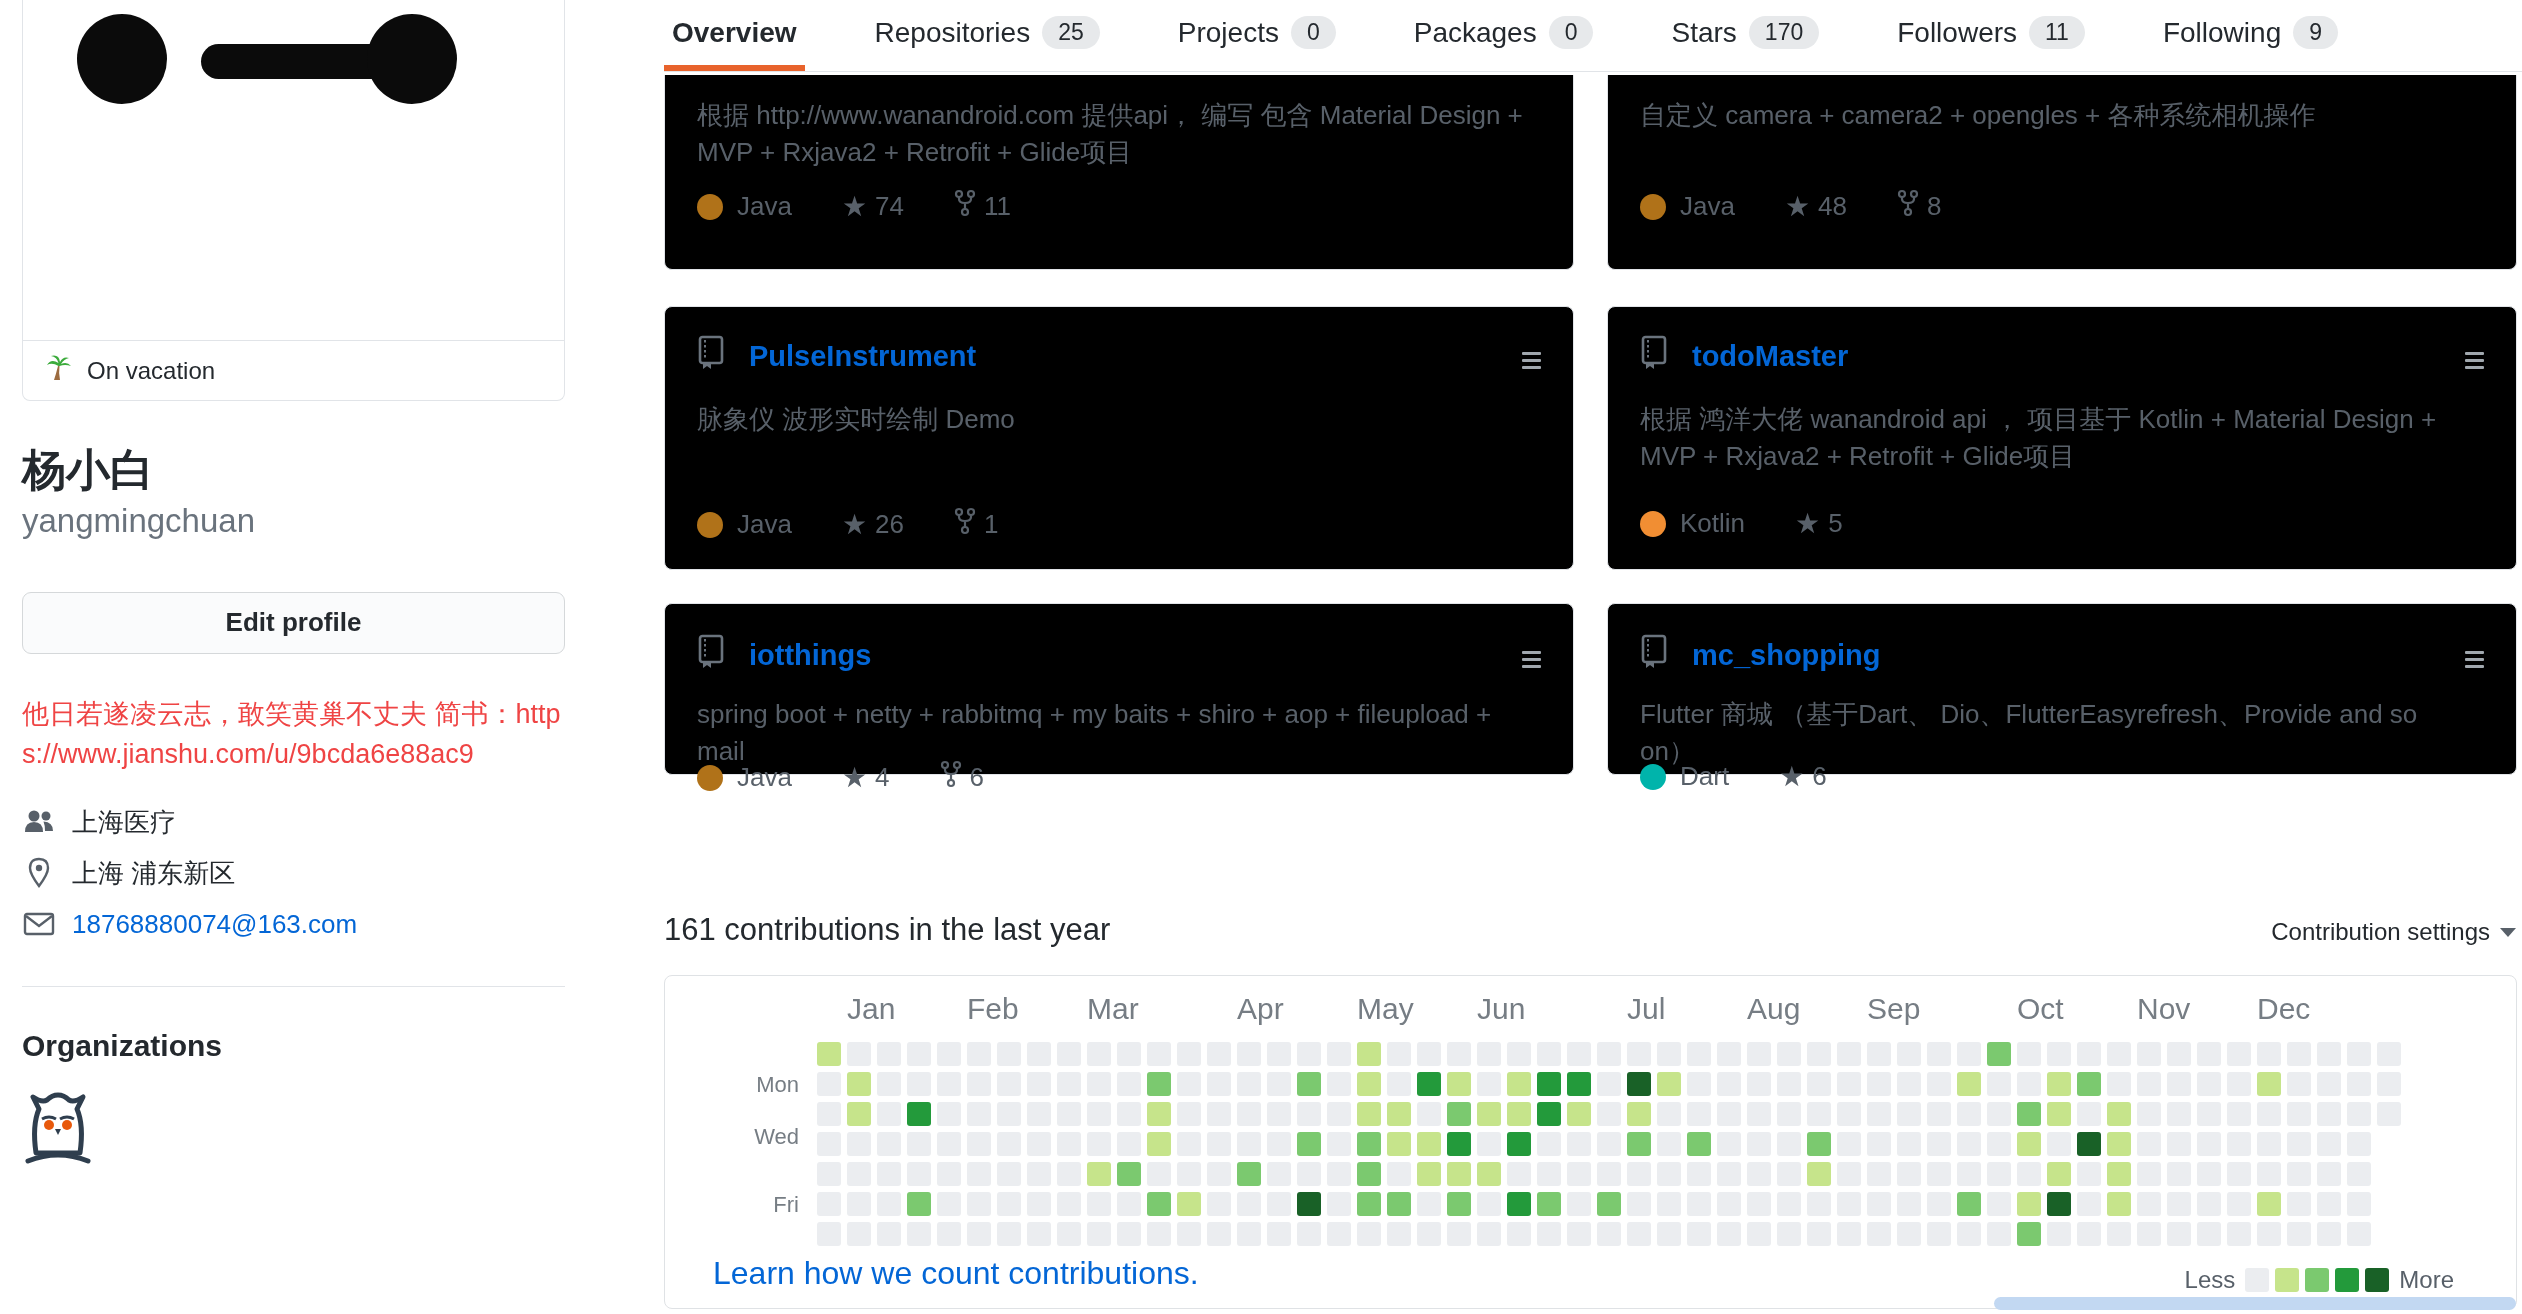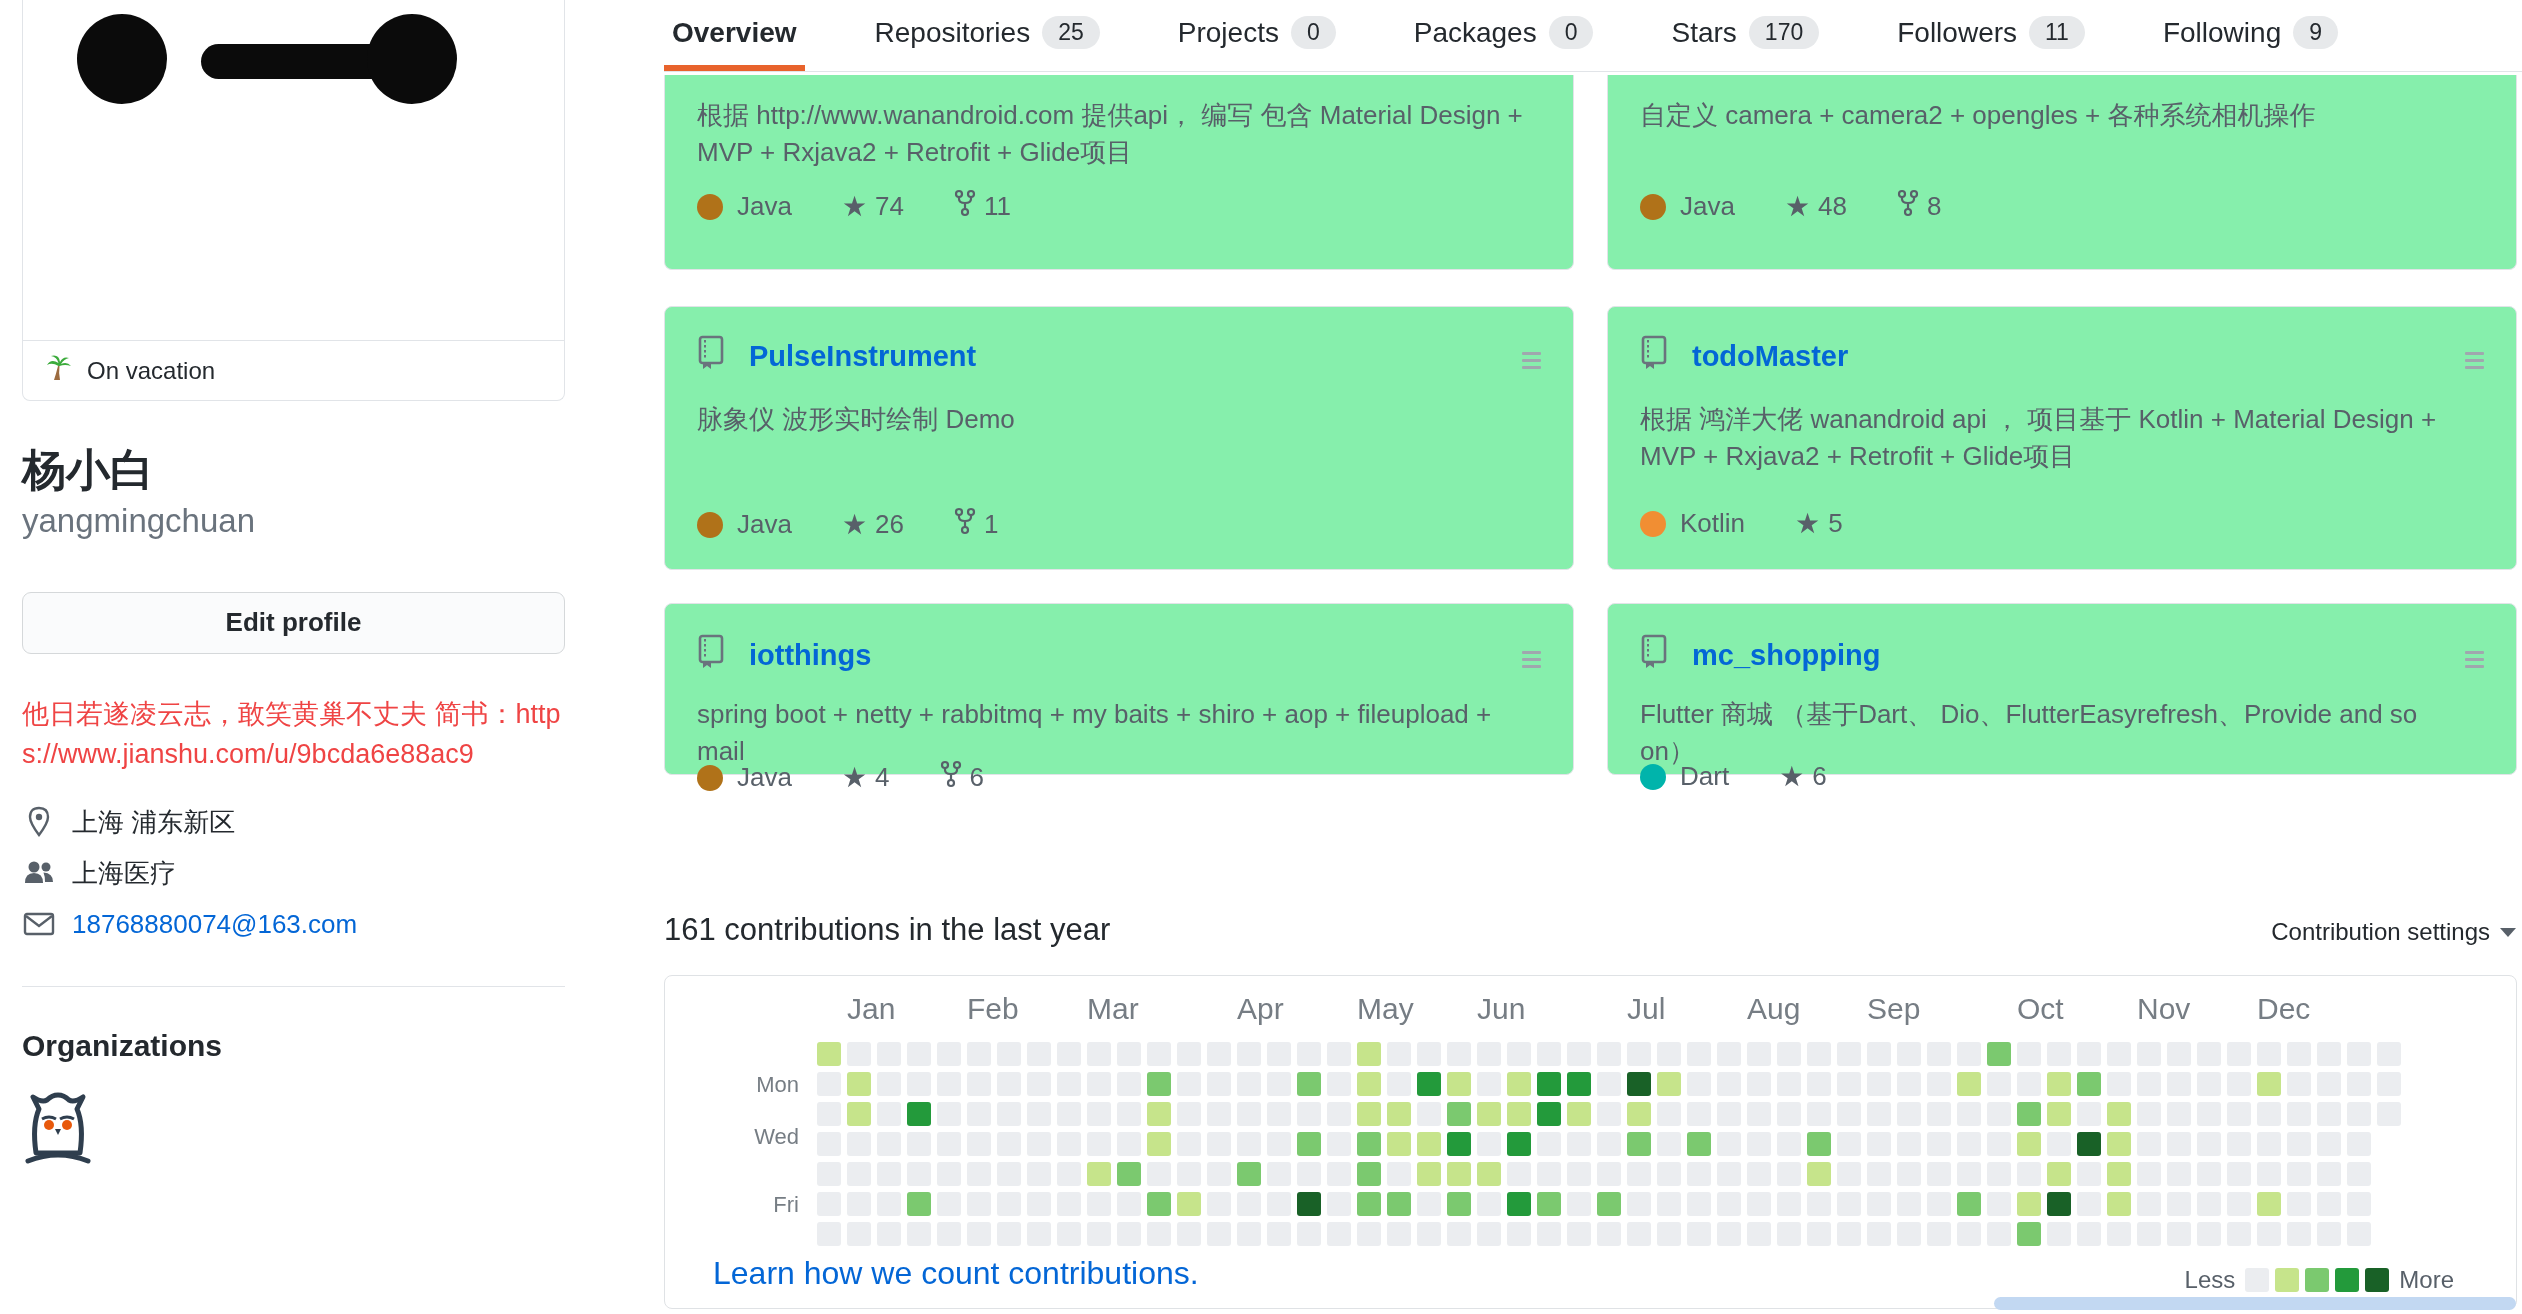--- a/index.html
+++ b/index.html
@@ -30,21 +30,21 @@
   .org-avatar{margin-top:26px;width:72px;height:76px;display:inline-block;cursor:pointer;}
   
   .main{position:absolute;left:664px;top:0;width:1858px;height:1314px;}
   .tabnav{position:absolute;left:0;top:0;width:100%;height:71px;border-bottom:1px solid #e1e4e8;
           display:flex;align-items:stretch;}
   .tab{display:flex;align-items:center;gap:12px;margin-right:62px;padding:0 8px;
        font-size:28px;color:#24292e;border-bottom:6px solid transparent;cursor:pointer;}
   .tab.active{font-weight:700;border-bottom-color:#e8632c;}
   .pill{background:#e7e9eb;border-radius:22px;padding:3px 16px;font-size:23px;color:#24292e;}
   
-  .card{position:absolute;box-sizing:border-box;background:#86efac;border:1px solid #e1e4e8;border-radius:8px;}
+  .card{position:absolute;box-sizing:border-box;background:#000000;border:1px solid #e1e4e8;border-radius:8px;}
   .card.col2{left:943px;} .card{width:910px;left:0;}
   .row1{top:75px;height:195px;border-top:none;border-radius:0 0 8px 8px;}
   .row2{top:306px;height:264px;}
   .row3{top:603px;height:172px;}
   .card .title-row{position:absolute;left:32px;right:28px;display:flex;align-items:flex-end;gap:24px;}
   .row2 .title-row{top:28px;} .row3 .title-row{top:30px;}
   .repo-link{color:#0366d6;font-weight:700;font-size:29px;}
   .grabber{margin-left:auto;display:flex;flex-direction:column;gap:4px;cursor:grab;padding:4px;}
   .grabber i{display:block;width:19px;height:3px;background:#a0a7ae;border-radius:1px;}
   .card .desc{position:absolute;left:32px;right:40px;font-size:26px;color:#586069;line-height:37px;}
@@ -99,37 +99,37 @@
   <h1 class="profile-name">杨小白</h1>
   <div class="profile-login">yangmingchuan</div>
 
   <button class="edit-btn">Edit profile</button>
 
   <div class="bio">他日若遂凌云志，敢笑黄巢不丈夫 简书：https://www.jianshu.com/u/9bcda6e88ac9</div>
 
   <div class="vcard">
     <div class="vcard-row">
       <span class="vicon">
-        <svg width="26" height="32" viewBox="0 0 26 32">
-          <path d="M13 2 Q22 2 22 11 Q22 17 13 29 Q4 17 4 11 Q4 2 13 2 Z" fill="none" stroke="#586069" stroke-width="2.4"></path>
-          <circle cx="13" cy="11" r="3.2" fill="#586069"></circle>
-        </svg>
-      </span>
-      <span>上海 浦东新区</span>
-    </div>
-    <div class="vcard-row">
-      <span class="vicon">
         <svg width="32" height="28" viewBox="0 0 32 28">
           <circle cx="11" cy="8" r="5.5" fill="#586069"></circle>
           <path d="M2 24 Q2 14 11 14 Q20 14 20 24 Z" fill="#586069"></path>
           <circle cx="23" cy="8" r="4.5" fill="#586069"></circle>
           <path d="M20.5 13.5 Q30 14 30 23 L22 23 Q22 17 20.5 13.5 Z" fill="#586069"></path>
         </svg>
       </span>
       <span>上海医疗</span>
+    </div>
+    <div class="vcard-row">
+      <span class="vicon">
+        <svg width="26" height="32" viewBox="0 0 26 32">
+          <path d="M13 2 Q22 2 22 11 Q22 17 13 29 Q4 17 4 11 Q4 2 13 2 Z" fill="none" stroke="#586069" stroke-width="2.4"></path>
+          <circle cx="13" cy="11" r="3.2" fill="#586069"></circle>
+        </svg>
+      </span>
+      <span>上海 浦东新区</span>
     </div>
     <div class="vcard-row">
       <span class="vicon">
         <svg width="32" height="26" viewBox="0 0 32 26">
           <rect x="2" y="3" width="28" height="20" rx="2" fill="none" stroke="#586069" stroke-width="2.4"></rect>
           <path d="M3 5 L16 15 L29 5" fill="none" stroke="#586069" stroke-width="2.4"></path>
         </svg>
       </span>
       <a href="#" class="email-link">18768880074@163.com</a>
     </div>

